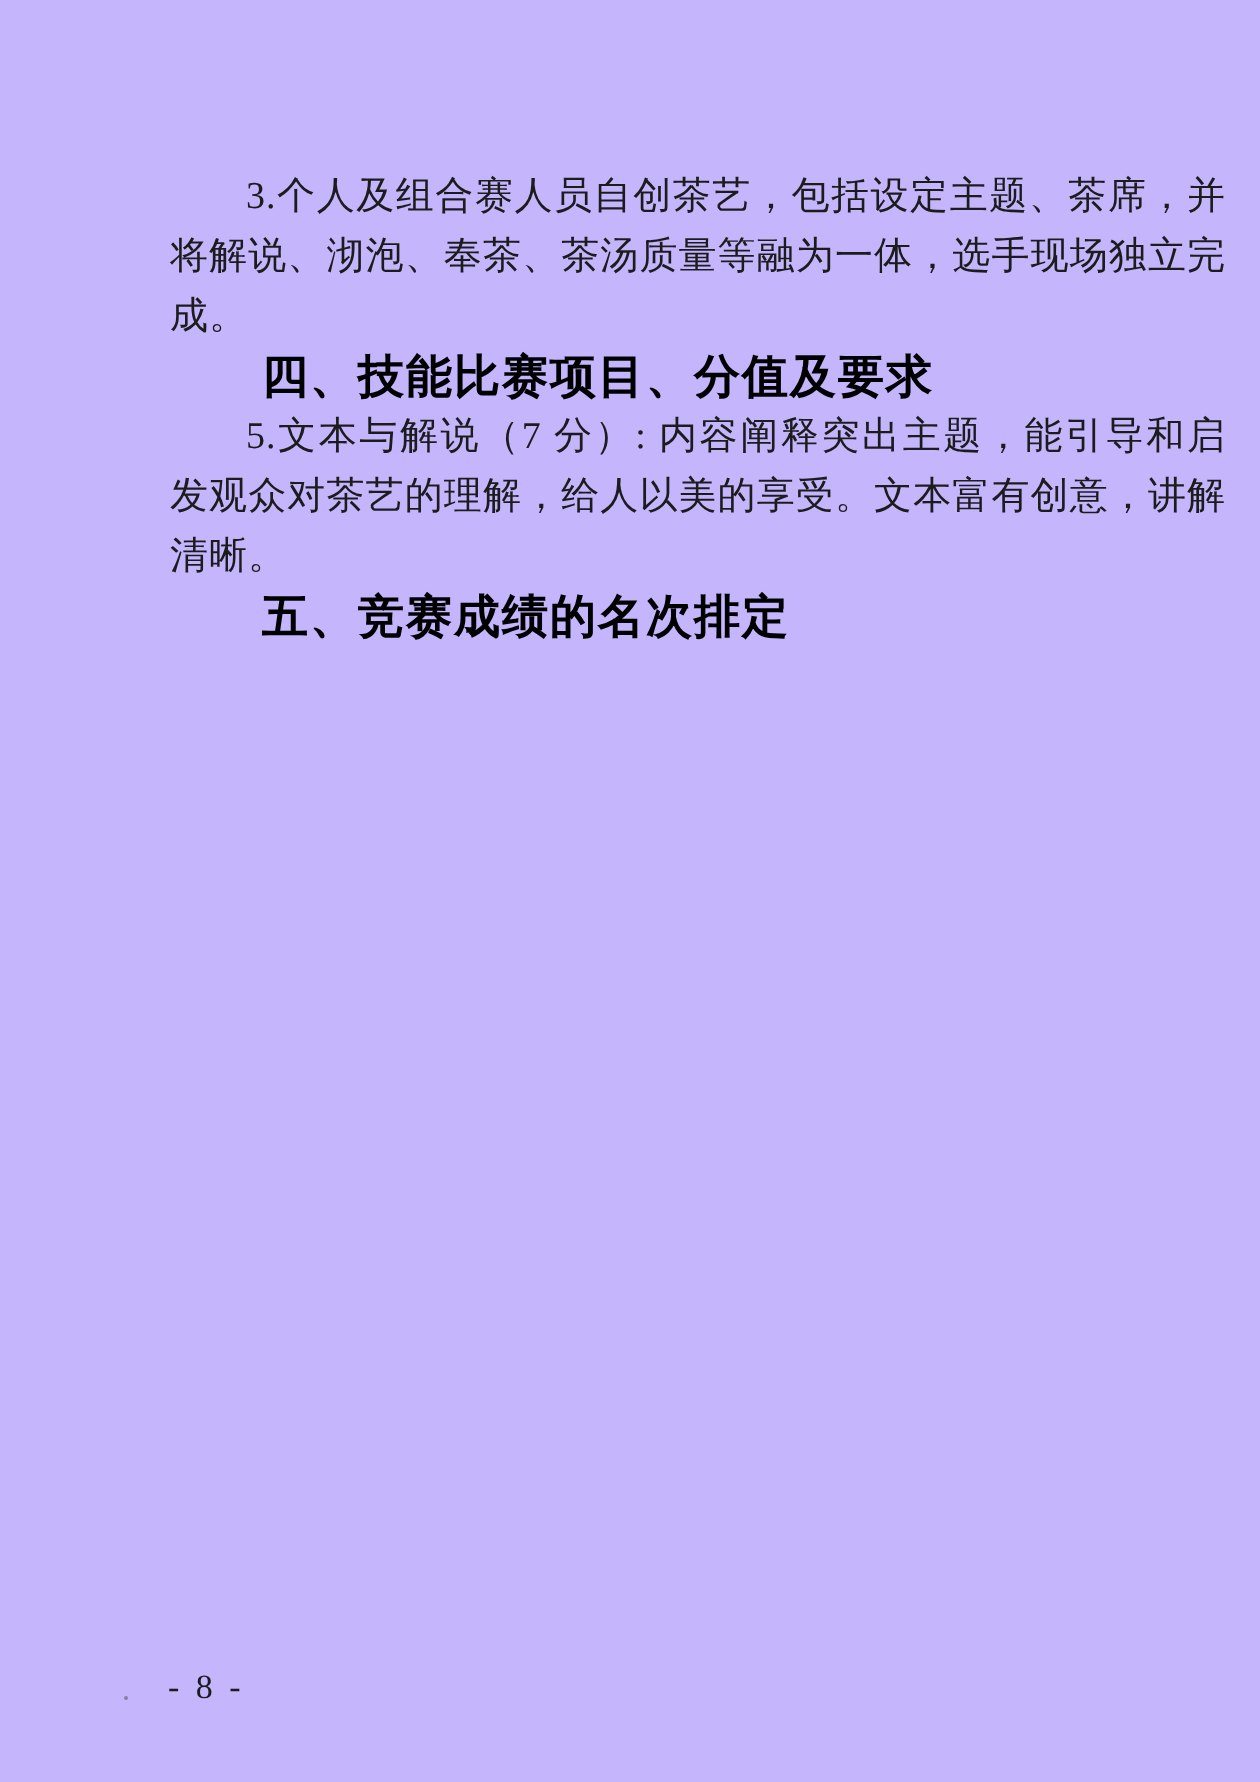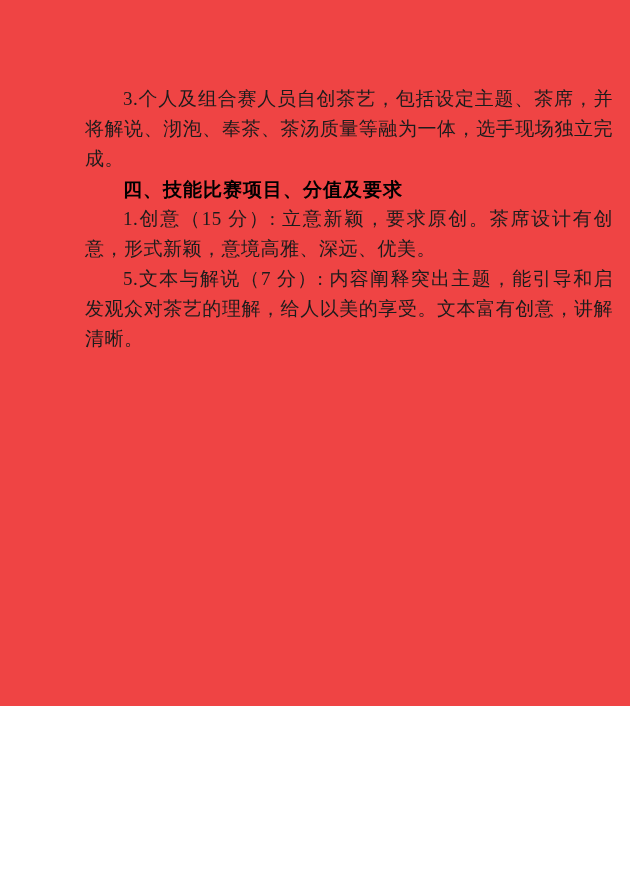--- a/index.html
+++ b/index.html
@@ -3,22 +3,22 @@
 <meta charset="utf-8">
 <style>
   html, body {
     margin: 0;
     padding: 0;
     background: #ffffff;
   }
   .page {
     position: relative;
     width: 630px;
-    height: 706px;
-    background: #ef4444;
+    height: 891px;
+    background: #c4b5fd;
     overflow: hidden;
     font-family: "Liberation Serif", "DejaVu Serif", serif;
     color: #1c1c1c;
   }
   .content {
     position: absolute;
     left: 85px;
     top: 84px;
     width: 528px;
   }
@@ -29,21 +29,21 @@
     letter-spacing: 0.5px;
     text-align: justify;
     text-indent: 2em;
     color: #1c1c1c;
     word-break: break-all;
   }
   .heading {
     margin: 0;
     font-family: "DejaVu Sans", "Liberation Sans", sans-serif;
     font-weight: 700;
-    font-size: 19px;
+    font-size: 23px;
     line-height: 30px;
     letter-spacing: 1px;
     text-indent: 2em;
     color: #000000;
   }
   .page-number {
     position: absolute;
     left: 84px;
     top: 834px;
     font-size: 17px;
@@ -62,20 +62,20 @@
     opacity: 0.55;
   }
 </style>
 </head>
 <body>
 
 <div class="page">
   <div class="content">
     <p class="para">3.个人及组合赛人员自创茶艺，包括设定主题、茶席，并将解说、沏泡、奉茶、茶汤质量等融为一体，选手现场独立完成。</p>
     <p class="heading">四、技能比赛项目、分值及要求</p>
-    <p class="para">1.创意（15 分）: 立意新颖，要求原创。茶席设计有创意，形式新颖，意境高雅、深远、优美。</p>
     <p class="para">5.文本与解说（7 分）: 内容阐释突出主题，能引导和启发观众对茶艺的理解，给人以美的享受。文本富有创意，讲解清晰。</p>
+    <p class="heading">五、竞赛成绩的名次排定</p>
   </div>
 
   <div class="scan-speck"></div>
 
   <div class="page-number">- 8 -</div>
 </div>
 
 </body></html>

